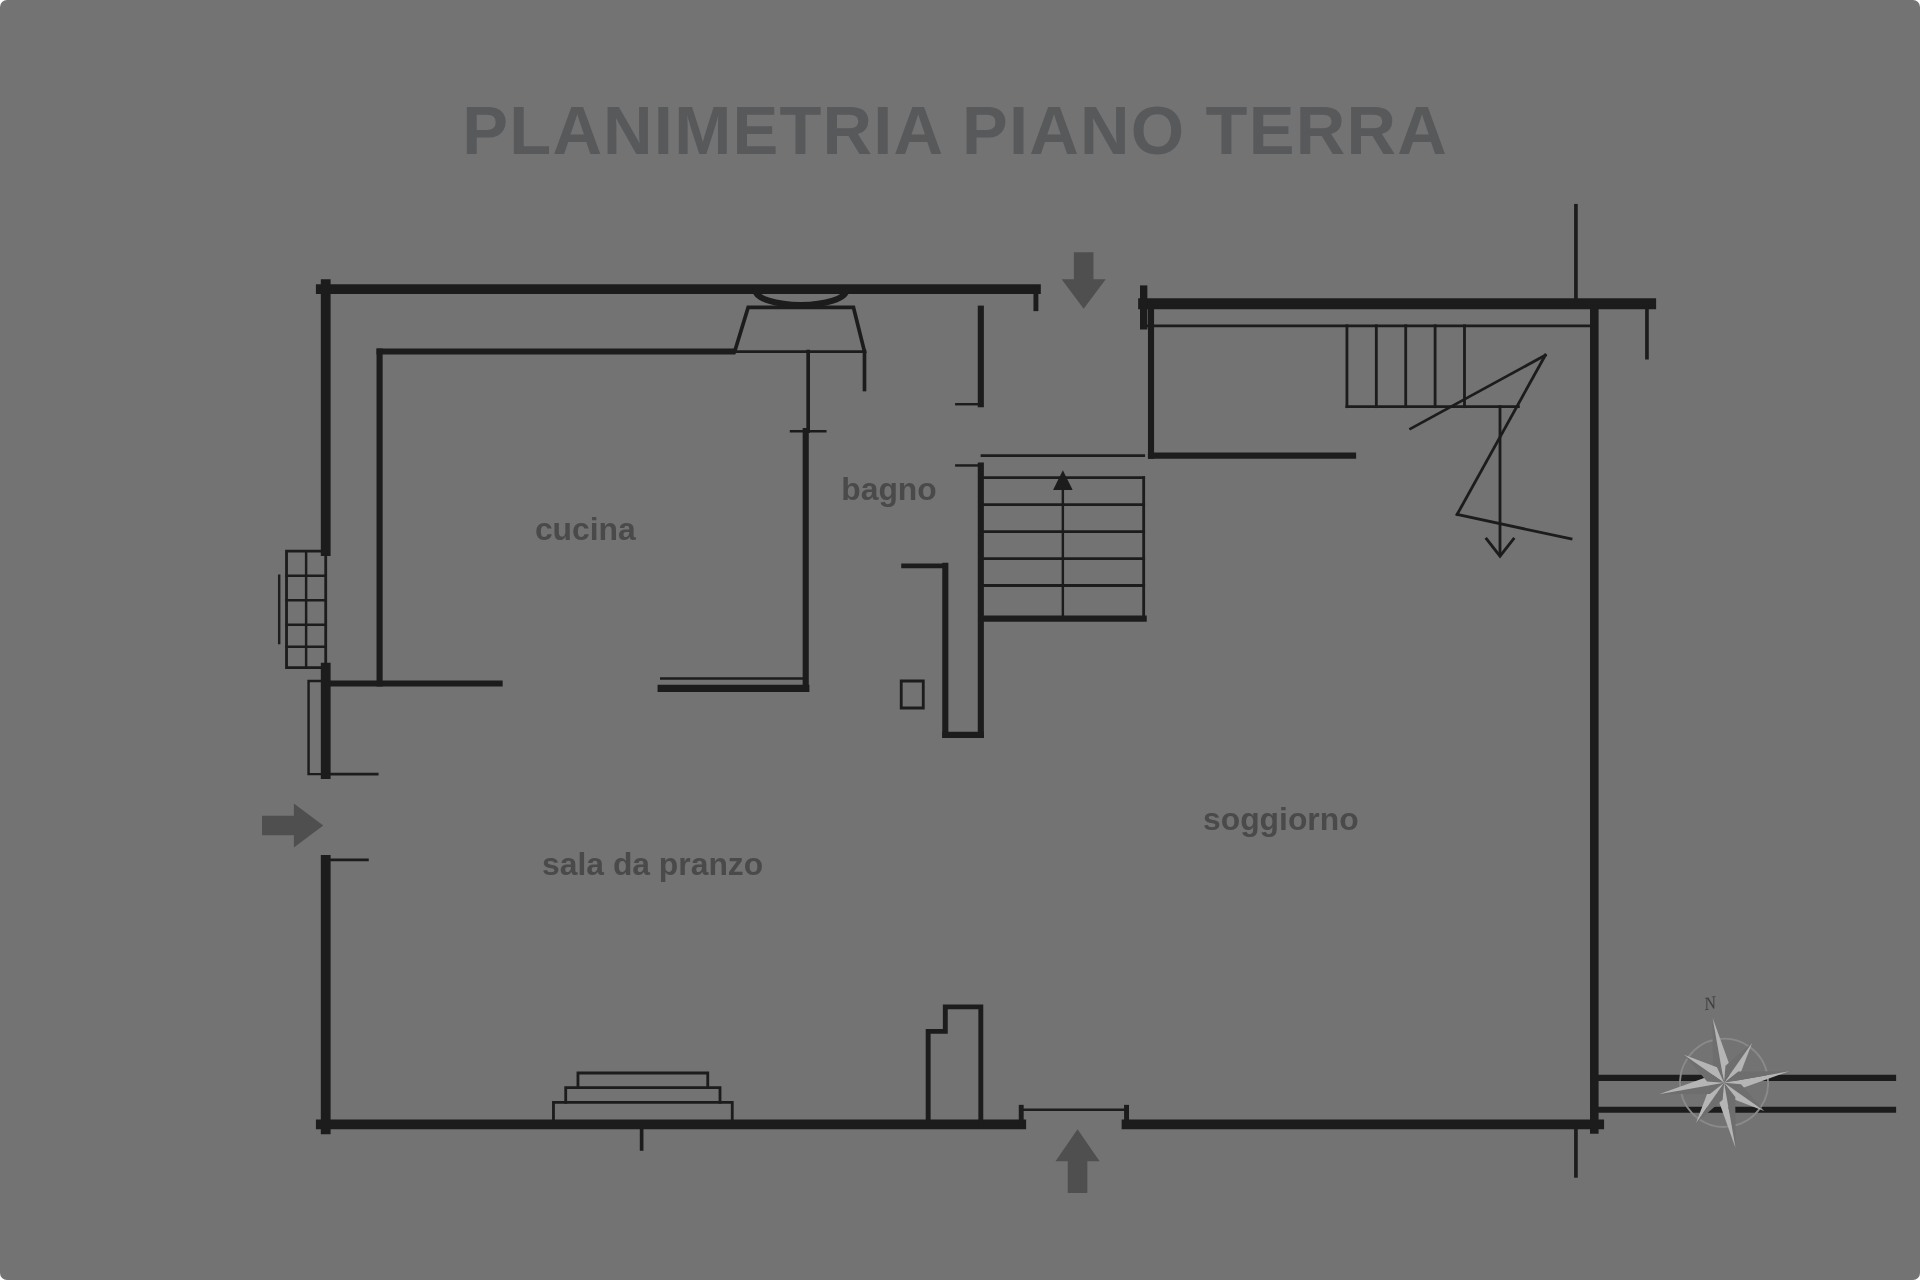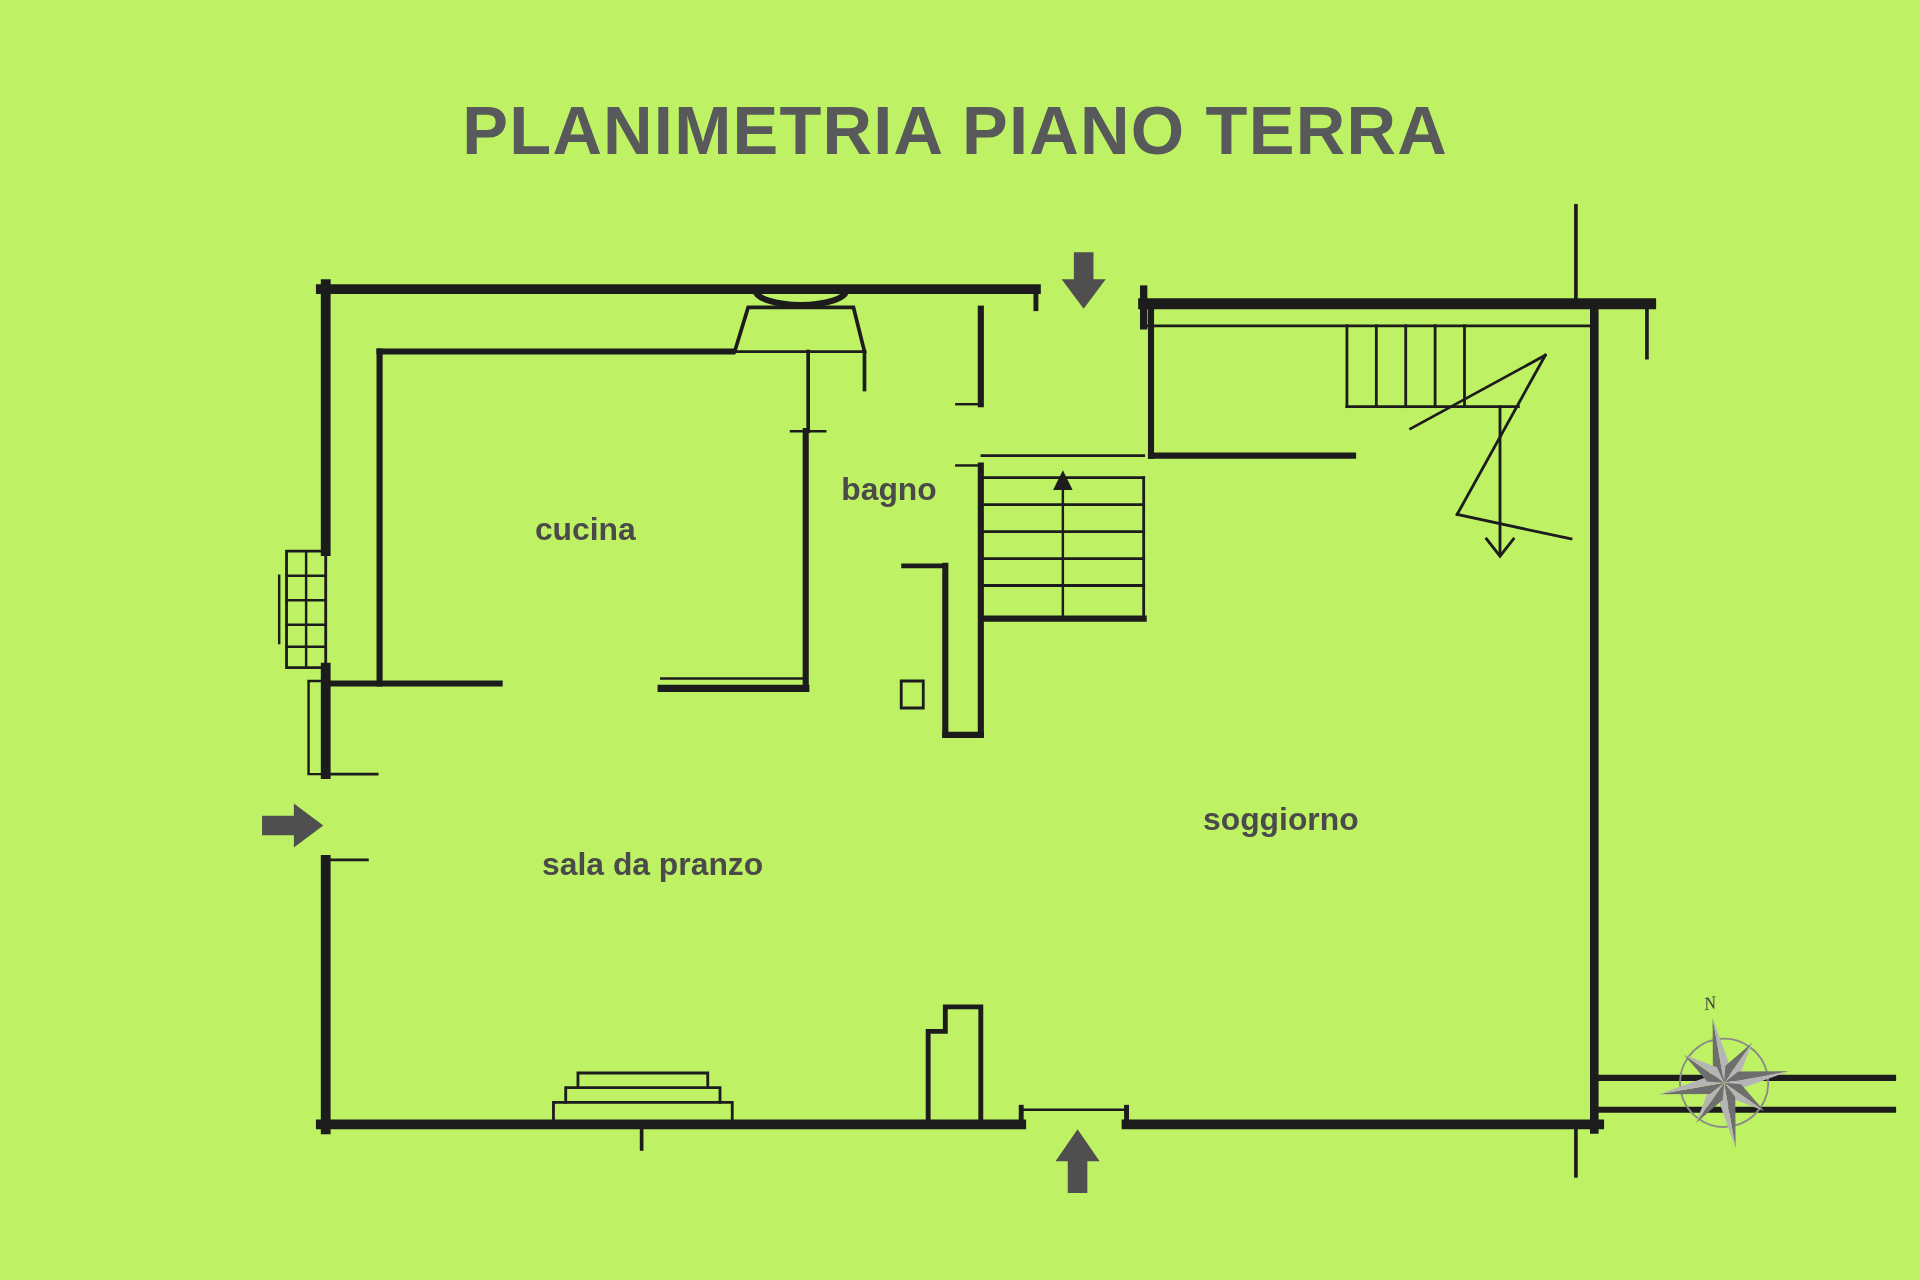--- a/index.html
+++ b/index.html
@@ -1,16 +1,16 @@
 <!DOCTYPE html>
 <html><head>
 <meta charset="utf-8">
 <style>
   html,body{margin:0;padding:0;background:#ffffff;}
-  .page{position:relative;width:1920px;height:1280px;background:#bef264;overflow:hidden;font-family:"Liberation Sans",sans-serif;}
+  .page{position:relative;width:1920px;height:1280px;background:#737373;overflow:hidden;font-family:"Liberation Sans",sans-serif;border-radius:7px;}
   svg{display:block;}
   .title-text{font-family:"Liberation Sans",sans-serif;font-weight:bold;font-size:56px;letter-spacing:1px;}
   .room-label{font-family:"Liberation Sans",sans-serif;font-weight:bold;font-size:26px;}
   .compass-n{font-family:"Liberation Serif",serif;font-style:italic;font-size:15px;}
   .walls{stroke:#1c1c1c;fill:none;stroke-linecap:square;}
   .w8{stroke-width:8}.w9{stroke-width:9}.w7{stroke-width:7}.w6{stroke-width:6}
   .w5{stroke-width:5}.w4{stroke-width:4}.w3{stroke-width:3}
   .t{stroke-width:2.3}.t2{stroke-width:2}
 </style>
 </head>

